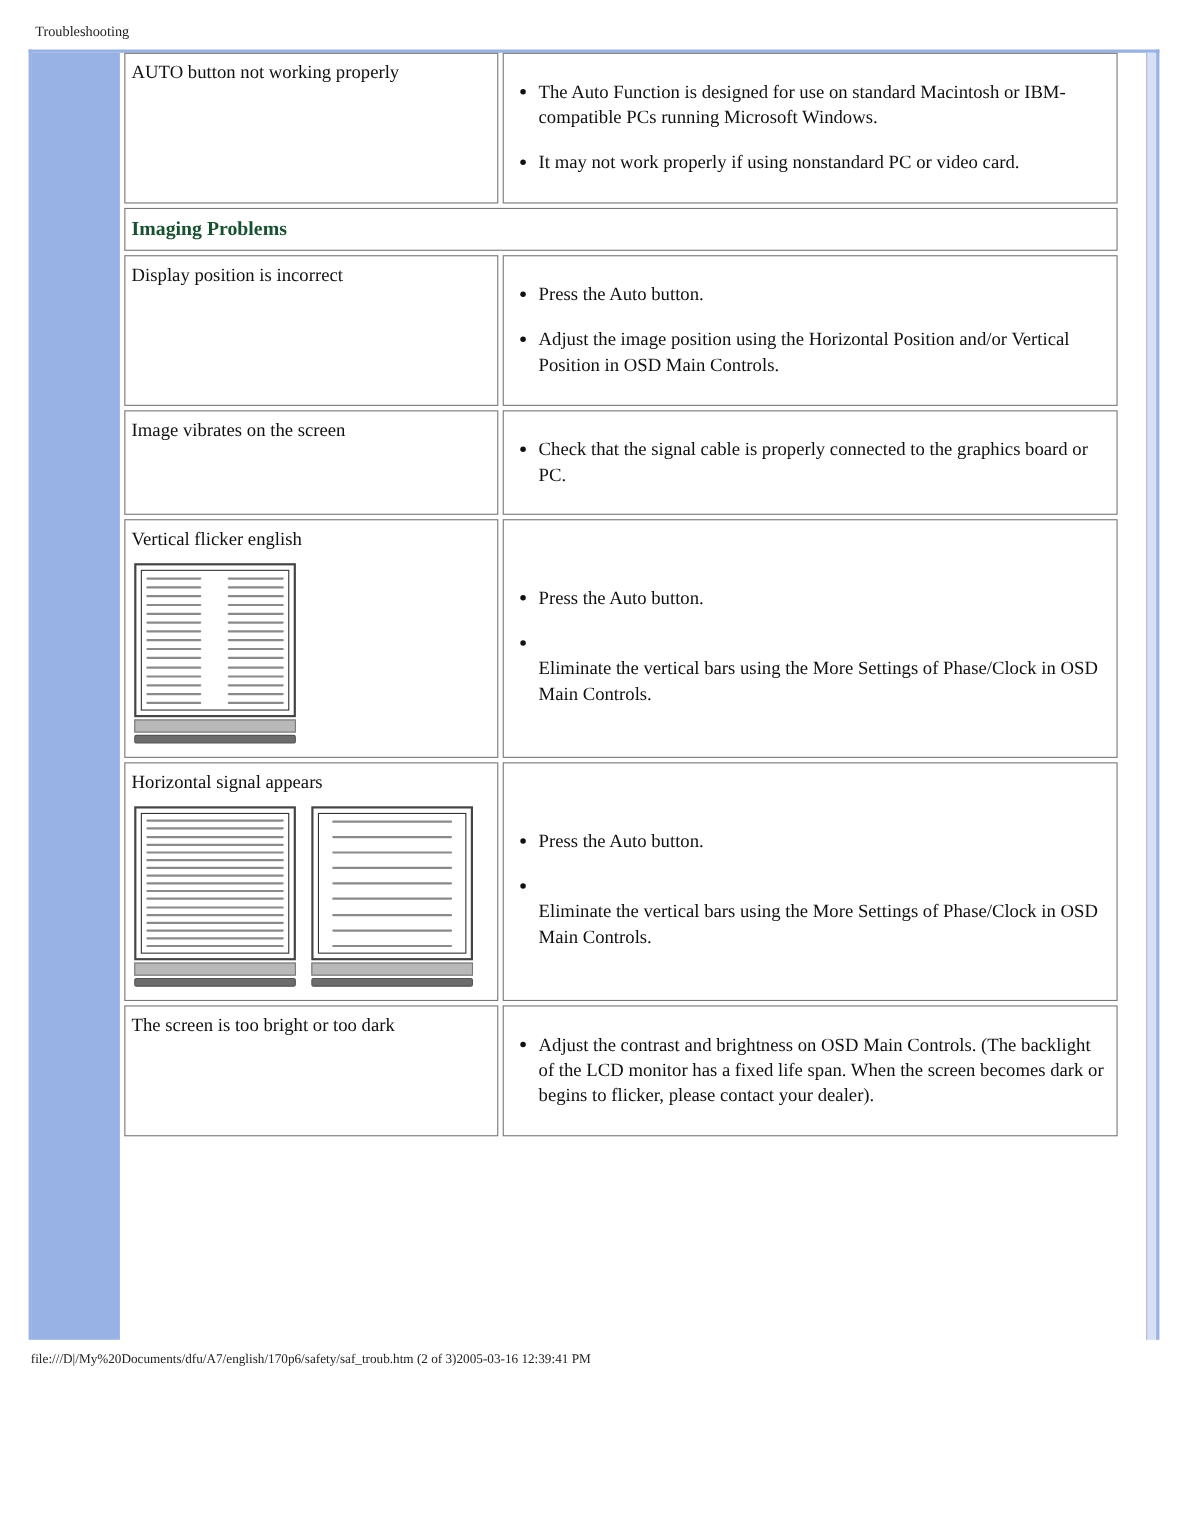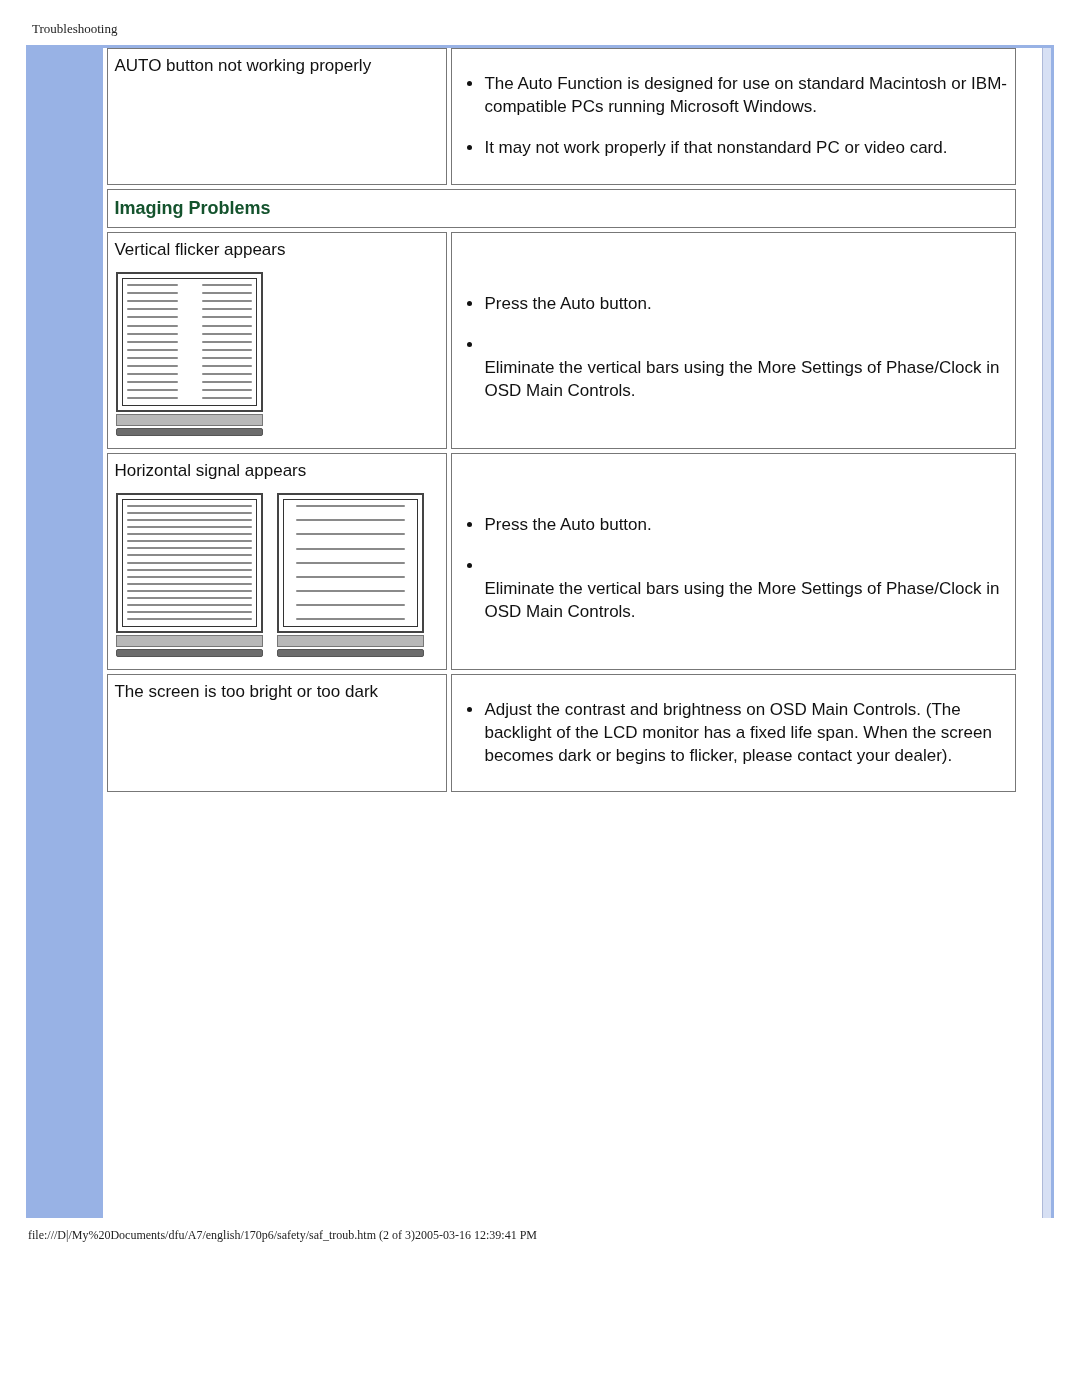--- a/index.html
+++ b/index.html
@@ -1,20 +1,20 @@
 <!DOCTYPE html>
 <html><head>
 <meta charset="utf-8">
 <style>
   html,body{margin:0;padding:0;background:#fff;color:#000;
     font-family:Arial,Helvetica,sans-serif;font-size:16px;line-height:1.35;}
   .page-title{font:13px "Times New Roman",serif;color:#222;padding:21px 0 8px 32px;}
   .footer{font:12px "Times New Roman",serif;color:#222;padding:10px 4px 30px 28px;}
   .outframe{margin:0 26px 0 26px;border:3px solid #98b2e5;border-bottom:none;
-    background:#fff;}
+    background:#fff;font-family:Liberation Serif, serif;}
   .layout{display:flex;}
   .leftbar{width:148px;min-height:1170px;background:#98b2e5;}
   .content{flex:1;padding:0 22px 0 0;}
   table.trb{width:100%;border-collapse:separate;border-spacing:4px 4px;margin-top:-4px;}
   table.trb td{border:1px solid #777;vertical-align:top;padding:6px 6px 6px 6px;
     font-size:17px;color:#111;}
   td.left{width:326px;vertical-align:middle;}
   td.right{padding-left:4px;}
   .section-head{color:#14532d;font-weight:bold;font-size:18px;}
   td.right ul{margin:6px 0 6px 26px;padding:0;}
@@ -57,36 +57,53 @@
   <div class="contentwrap">
    <div class="content maincol">
     <table class="trb">
 
      <tbody>
               <tr>
        <td class="left pad-v">AUTO button not working properly</td>
        <td class="right">
          <ul>
            <li>The Auto Function is designed for use on standard Macintosh or IBM-compatible PCs running Microsoft Windows.</li>
-           <li>It may not work properly if that nonstandard PC or video card.</li>
+           <li>It may not work properly if using nonstandard PC or video card.</li>
          </ul>
        </td>
      </tr>
 
      <tr>
        <td colspan="2" class="span2">
          <span class="section-head">Imaging Problems</span>
        </td>
      </tr>
 
-
+     <tr>
+       <td class="left pad-v2">Display position is incorrect</td>
+       <td class="right">
+         <ul>
+           <li>Press the Auto button.</li>
+           <li>Adjust the image position using the Horizontal Position and/or Vertical Position in OSD Main Controls.</li>
+         </ul>
+       </td>
+     </tr>
+
+     <tr>
+       <td class="left pad-v3">Image vibrates on the screen</td>
+       <td class="right">
+         <ul>
+           <li>Check that the signal cable is properly connected to the graphics board or PC.</li>
+         </ul>
+       </td>
+     </tr>
 
      <tr>
        <td class="left">
-         <div>Vertical flicker appears</div>
+         <div>Vertical flicker english</div>
          <div class="mons">
            <div class="monitor">
              <div class="bezel">
                         <div class="screen">
                <div class="vflick">
                  <div class="vcol spread">
                    <div class="row"></div>
                               <div class="row"></div>
                               <div class="row"></div>
                    <div class="row"></div>

